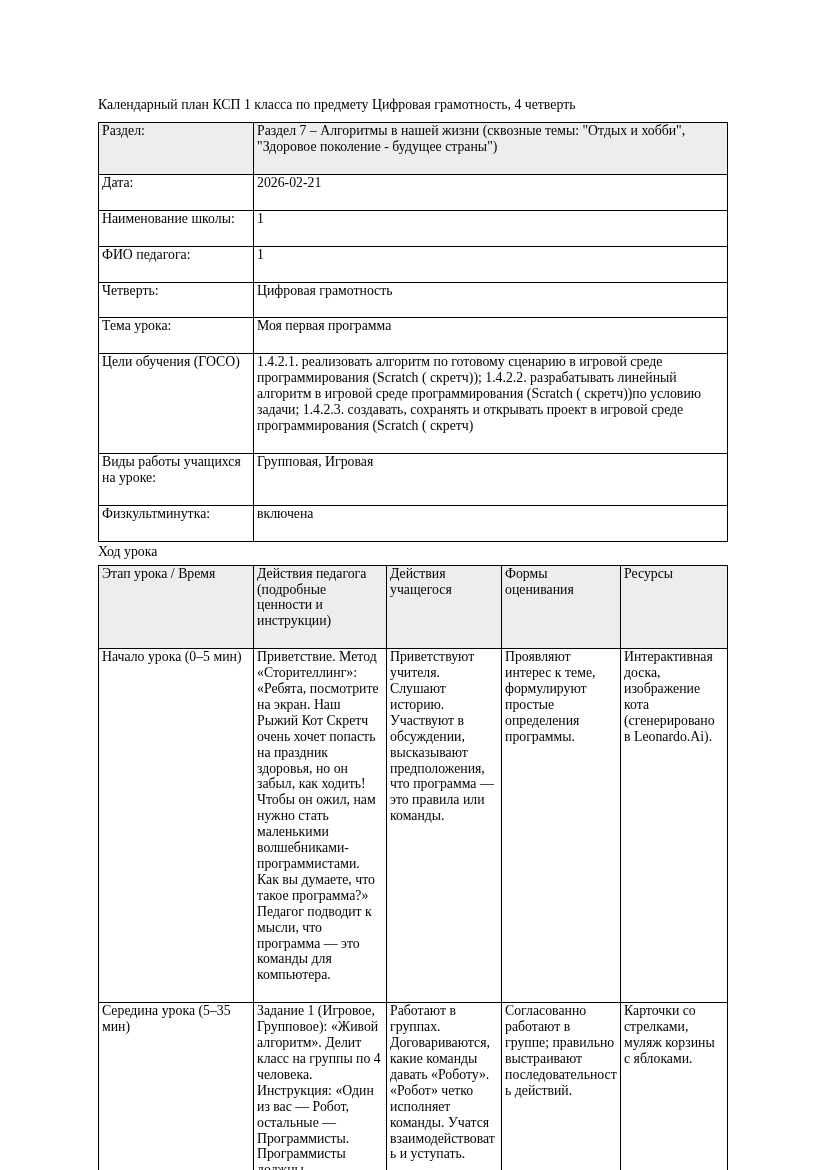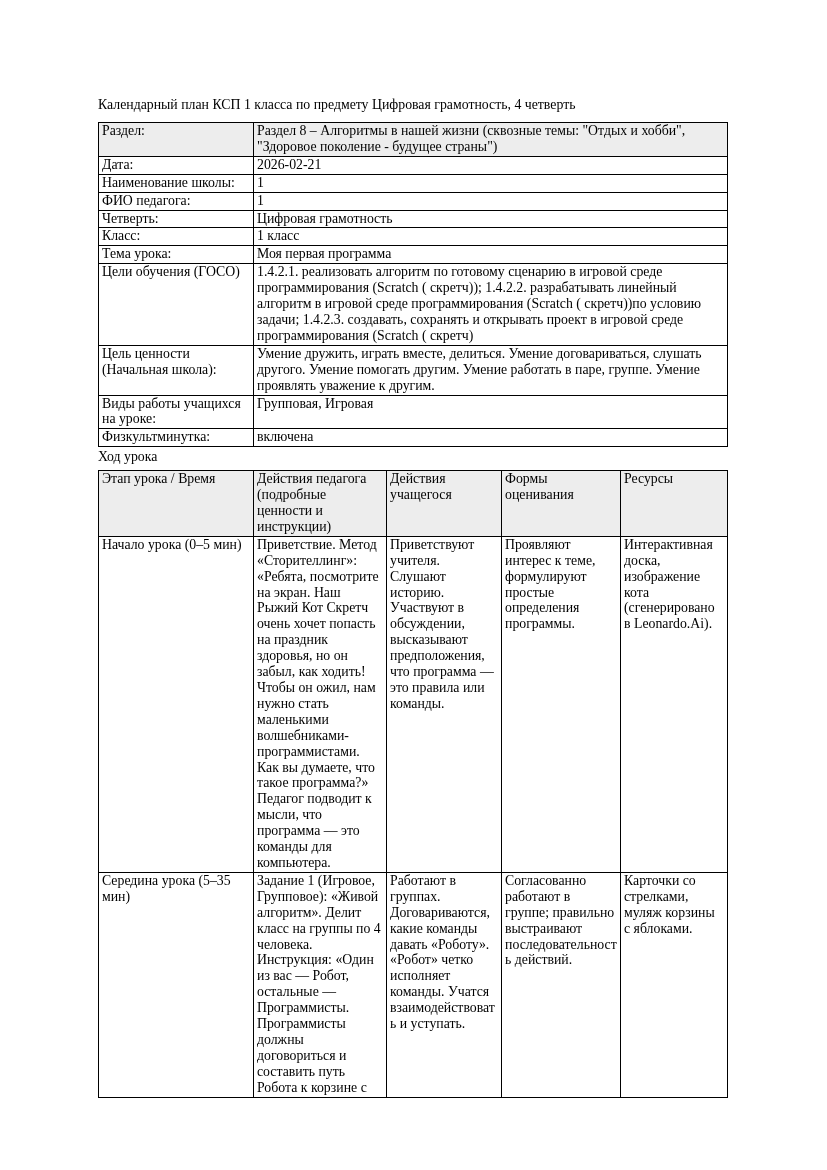--- a/index.html
+++ b/index.html
@@ -22,21 +22,21 @@
     line-height: 16px;
     margin: 0 0 9px 0;
   }
   table {
     border-collapse: collapse;
     table-layout: fixed;
     width: 629px;
   }
   td, th {
     border: 1px solid #000000;
-    padding: 0 3px 1px 3px;
+    padding: 0 3px 19px 3px;
     vertical-align: top;
     text-align: left;
     font-weight: normal;
     line-height: 15.9px;
     overflow-wrap: break-word;
     word-wrap: break-word;
   }
   .shaded { background: #ededed; }
   .section-heading {
     margin: 2px 0 5px 0;
@@ -58,53 +58,45 @@
   <p class="doc-title">Календарный план КСП 1 класса по предмету Цифровая грамотность, 4 четверть</p>
 
   <table>
     <colgroup>
         <col class="info-col-label">
         <col class="info-col-value">
       </colgroup>
     <tbody>
       <tr>
         <td class="shaded">Раздел:</td>
-        <td class="shaded">Раздел 8 – Алгоритмы в нашей жизни (сквозные темы: "Отдых и хобби", "Здоровое поколение - будущее страны")</td>
+        <td class="shaded">Раздел 7 – Алгоритмы в нашей жизни (сквозные темы: "Отдых и хобби", "Здоровое поколение - будущее страны")</td>
       </tr>
       <tr>
         <td>Дата:</td>
         <td>2026-02-21</td>
       </tr>
       <tr>
         <td>Наименование школы:</td>
         <td>1</td>
       </tr>
       <tr>
         <td>ФИО педагога:</td>
         <td>1</td>
       </tr>
       <tr>
         <td>Четверть:</td>
         <td>Цифровая грамотность</td>
       </tr>
       <tr>
-        <td>Класс:</td>
-        <td>1 класс</td>
-      </tr>
-      <tr>
         <td>Тема урока:</td>
         <td>Моя первая программа</td>
       </tr>
       <tr>
         <td>Цели обучения (ГОСО)</td>
         <td>1.4.2.1. реализовать алгоритм по готовому сценарию в игровой среде программирования (Scratch ( скретч)); 1.4.2.2. разрабатывать линейный алгоритм в игровой среде программирования (Scratch ( скретч))по условию задачи; 1.4.2.3. создавать, сохранять и открывать проект в игровой среде программирования (Scratch ( скретч)</td>
-      </tr>
-      <tr>
-        <td>Цель ценности (Начальная школа):</td>
-        <td>Умение дружить, играть вместе, делиться. Умение договариваться, слушать другого. Умение помогать другим. Умение работать в паре, группе. Умение проявлять уважение к другим.</td>
       </tr>
       <tr>
         <td>Виды работы учащихся на уроке:</td>
         <td>Групповая, Игровая</td>
       </tr>
       <tr>
         <td>Физкультминутка:</td>
         <td>включена</td>
       </tr>
     </tbody>

